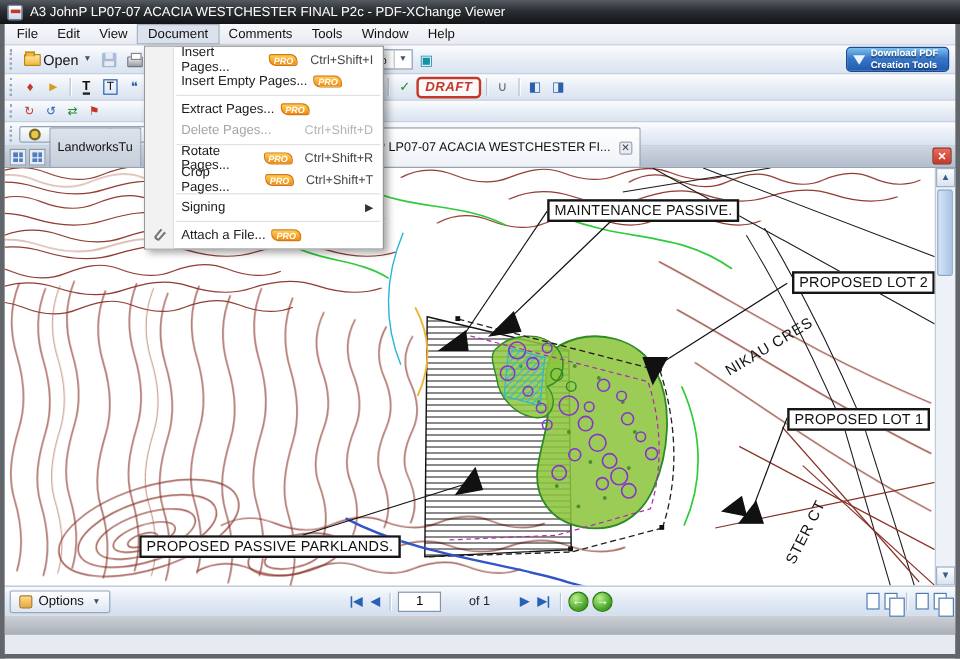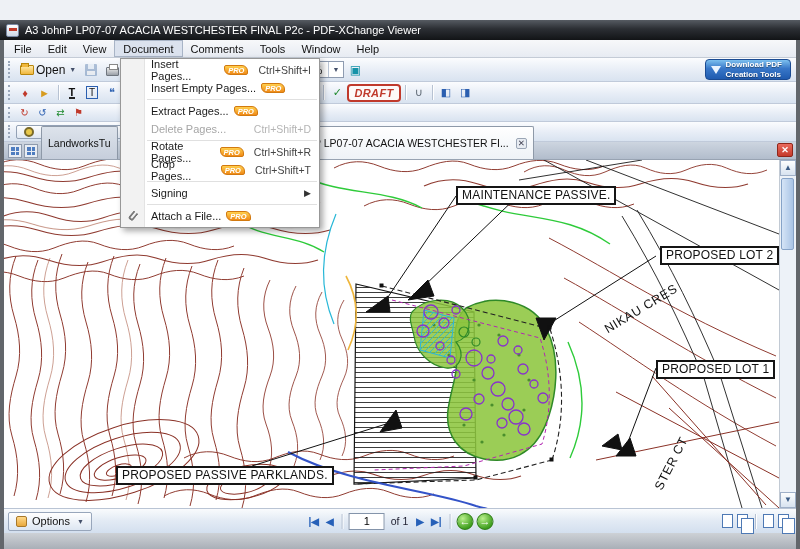--- a/index.html
+++ b/index.html
@@ -1,21 +1,21 @@
 <!DOCTYPE html>
 <html><head>
 <meta charset="utf-8">
 <style>
   * { margin:0; padding:0; box-sizing:border-box; }
   html,body { background:#888; }
   body { font-family:"Liberation Sans", sans-serif; }
   .win { position:relative; width:800px; height:549px; overflow:hidden; background:#eef1f5; font-size:11px; color:#111; }
 
   
-  .titlebar { height:20px; background:linear-gradient(#565b62,#2b2e33 45%,#121417); display:flex; align-items:center; padding:0 6px; color:#fff; font-size:11px;margin-top:20px; }
+  .titlebar { height:20px; background:linear-gradient(#565b62,#2b2e33 45%,#121417); display:flex; align-items:center; padding:0 6px; color:#fff; font-size:11px; }
   .app-icon { width:13px; height:13px; margin-right:6px; background:linear-gradient(#ffffff,#cdd7e6); border:1px solid #7b8aa5; border-radius:2px; position:relative; }
   .app-icon::after { content:""; position:absolute; left:2px; top:3px; width:8px; height:3px; background:#c03a2b; }
 
   
   .frame { position:relative; height:529px; border-left:4px solid #62666b; border-right:4px solid #62666b; border-bottom:4px solid #62666b; background:#e6ebf2; }
 
   
   .menubar { height:18px; display:flex; align-items:stretch; background:linear-gradient(#f7f8fa,#e7ebf2); border-bottom:1px solid #c4cbd6; padding-left:2px; }
   .menubar .mi { padding:0 8px; display:flex; align-items:center; }
   .menubar .mi.open { background:#dbe2ee; border:1px solid #a8b4c6; }
@@ -72,21 +72,21 @@
   .vsb .sthumb { position:absolute; top:2px; left:1px; width:13px; height:72px; background:linear-gradient(90deg,#d5e4f6,#a9c4e6); border:1px solid #86a3c8; border-radius:2px; }
 
   
   .statusrow { height:16px; background:linear-gradient(#f2f4f7,#e2e7ee); border-top:1px solid #c5ccd6; display:flex; align-items:center; padding:0 6px; font-size:10.5px; color:#1c1c1c; }
   .navbar { position:relative; height:25px; background:linear-gradient(#f9fbfd,#e2eaf4 50%,#d3dfee); border-top:1px solid #b9c4d4; display:flex; align-items:center; padding:0 4px; }
   .optbtn { display:flex; align-items:center; border:1px solid #98a6bb; background:linear-gradient(#ffffff,#dde6f2); border-radius:2px; height:19px; padding:0 7px; gap:5px; }
   .opticon { width:11px; height:11px; background:linear-gradient(#ffd98a,#e9a83c); border:1px solid #a8782a; border-radius:2px; }
   .navcenter { position:absolute; left:50%; transform:translateX(-50%); display:flex; align-items:center; gap:3px; }
   .nbtn { color:#2660b8; font-size:10px; font-weight:bold; display:flex; align-items:center; padding:0 2px; height:18px; }
   .pginput { width:36px; height:17px; border:1px solid #8494aa; text-align:center; font-size:11px; font-family:"Liberation Sans",sans-serif; }
-  .oftext { font-size:10.5px; color:#223; margin:0 3px; }
+  .oftext { font-size:10.5px; color:#223; margin:0 20px; }
   .gnav { width:17px; height:17px; border-radius:50%; background:radial-gradient(circle at 35% 30%,#b9f08c,#3f9e1e 72%); border:1px solid #2d7a14; color:#fff; font-size:11px; line-height:15px; text-align:center; font-weight:bold; }
   .rightnav { margin-left:auto; display:flex; align-items:center; gap:4px; padding-right:3px; }
   .pico { width:11px; height:14px; background:#fff; border:1px solid #4e79b4; position:relative; }
   .pico.dbl::after { content:""; position:absolute; left:3px; top:3px; width:11px; height:14px; background:#fff; border:1px solid #4e79b4; }
   .bstrip { height:16px; background:linear-gradient(#cdd1d6,#a9afb7); }
 
   
   .popup { position:absolute; left:116px; top:18px; width:200px; background:#fff; border:1px solid #979797; box-shadow:3px 3px 6px rgba(0,0,0,.35); z-index:300; padding:2px 0; }
   .popup .gut { position:absolute; left:0; top:0; bottom:0; width:24px; background:#f2f2f2; border-right:1px solid #e3e3e3; }
   .pitem { position:relative; height:18px; display:flex; align-items:center; padding:0 8px 0 30px; font-size:11px; color:#1a1a1a; }

